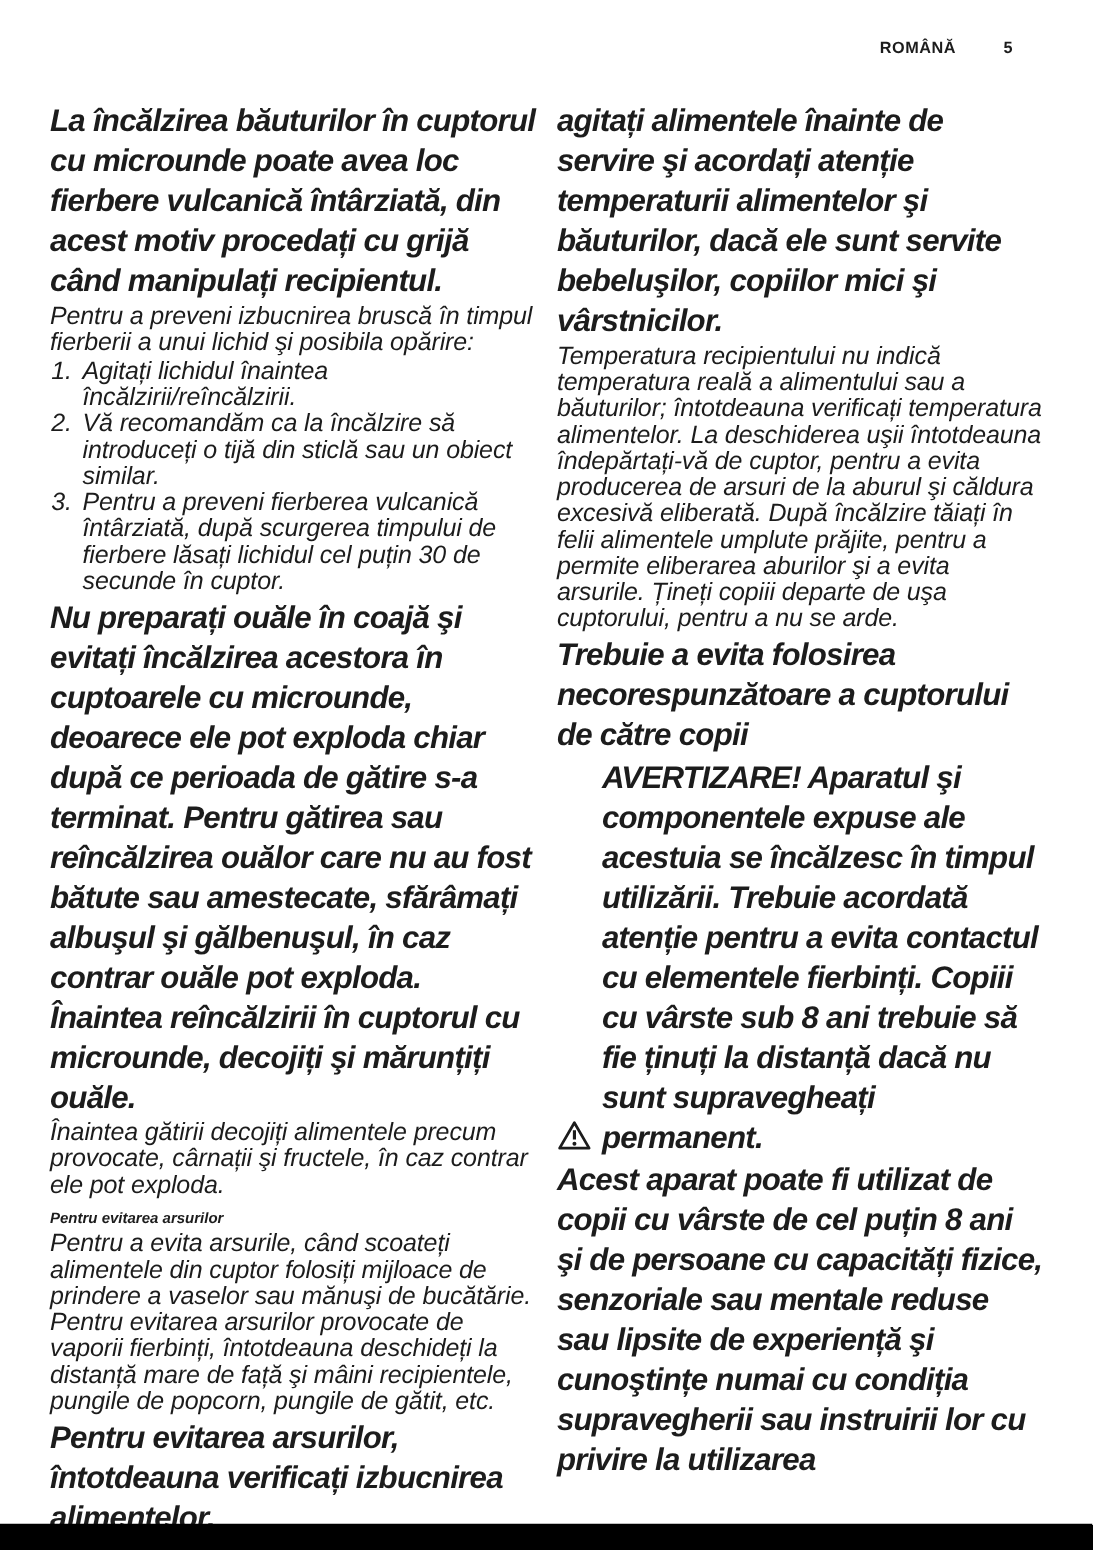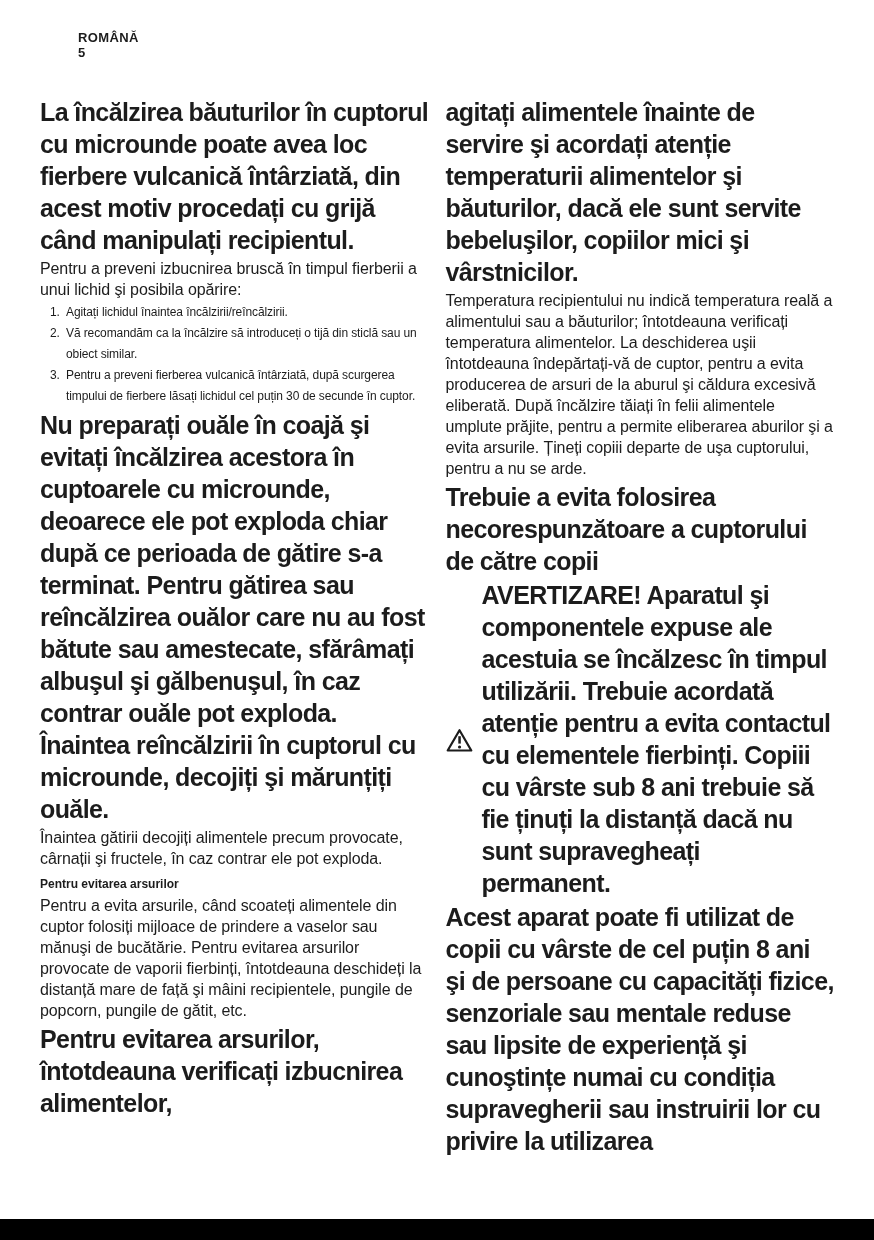--- a/index.html
+++ b/index.html
@@ -13,60 +13,59 @@
     color: #1c1c1c;
   }
   .page { padding: 30px 40px 0 40px; }
 
   .header {
     display: flex;
     justify-content: flex-end;
     align-items: baseline;
     margin-bottom: 36px;
     padding-right: 24px;
-    flex-direction: column;
   }
   .lang { font-size: 13px; font-weight: bold; letter-spacing: 0.4px; }
   .pagenum { font-size: 13px; font-weight: bold; margin-left: 38px; }
 
-  .columns { display: flex; gap: 17px; }
+  .columns { display: flex; gap: 17px; font-style: italic; }
   .col { flex: 1; min-width: 0; }
 
   .big {
     font-weight: bold;
     font-size: 25px;
     line-height: 32px;
     letter-spacing: -0.6px;
     margin: 0 0 2px 0;
   }
   .txt {
-    font-size: 16px;
+    font-size: 20px;
     line-height: 21px;
     letter-spacing: -0.1px;
     margin: 0 0 2px 0;
   }
   ol.steps {
     margin: 0 0 2px 0;
     padding: 0 0 0 23px;
-    font-size: 12px;
+    font-size: 20px;
     line-height: 21px;
     letter-spacing: -0.1px;
   }
   ol.steps li { padding-left: 3px; }
 
   .subhead {
     font-size: 12px;
     line-height: 21px;
     font-weight: bold;
     margin: 5px 0 0 0;
   }
 
   .warning-block {
     display: flex;
-    align-items: center;
+    align-items: flex-end;
     margin: 0 0 2px 0;
   }
   .warning-block .icon-wrap {
     flex: 0 0 36px;
     padding-top: 6px;
   }
   .warning-block .big { margin: 0; flex: 1; min-width: 0; }
 
   .footer-bar {
     position: absolute;

